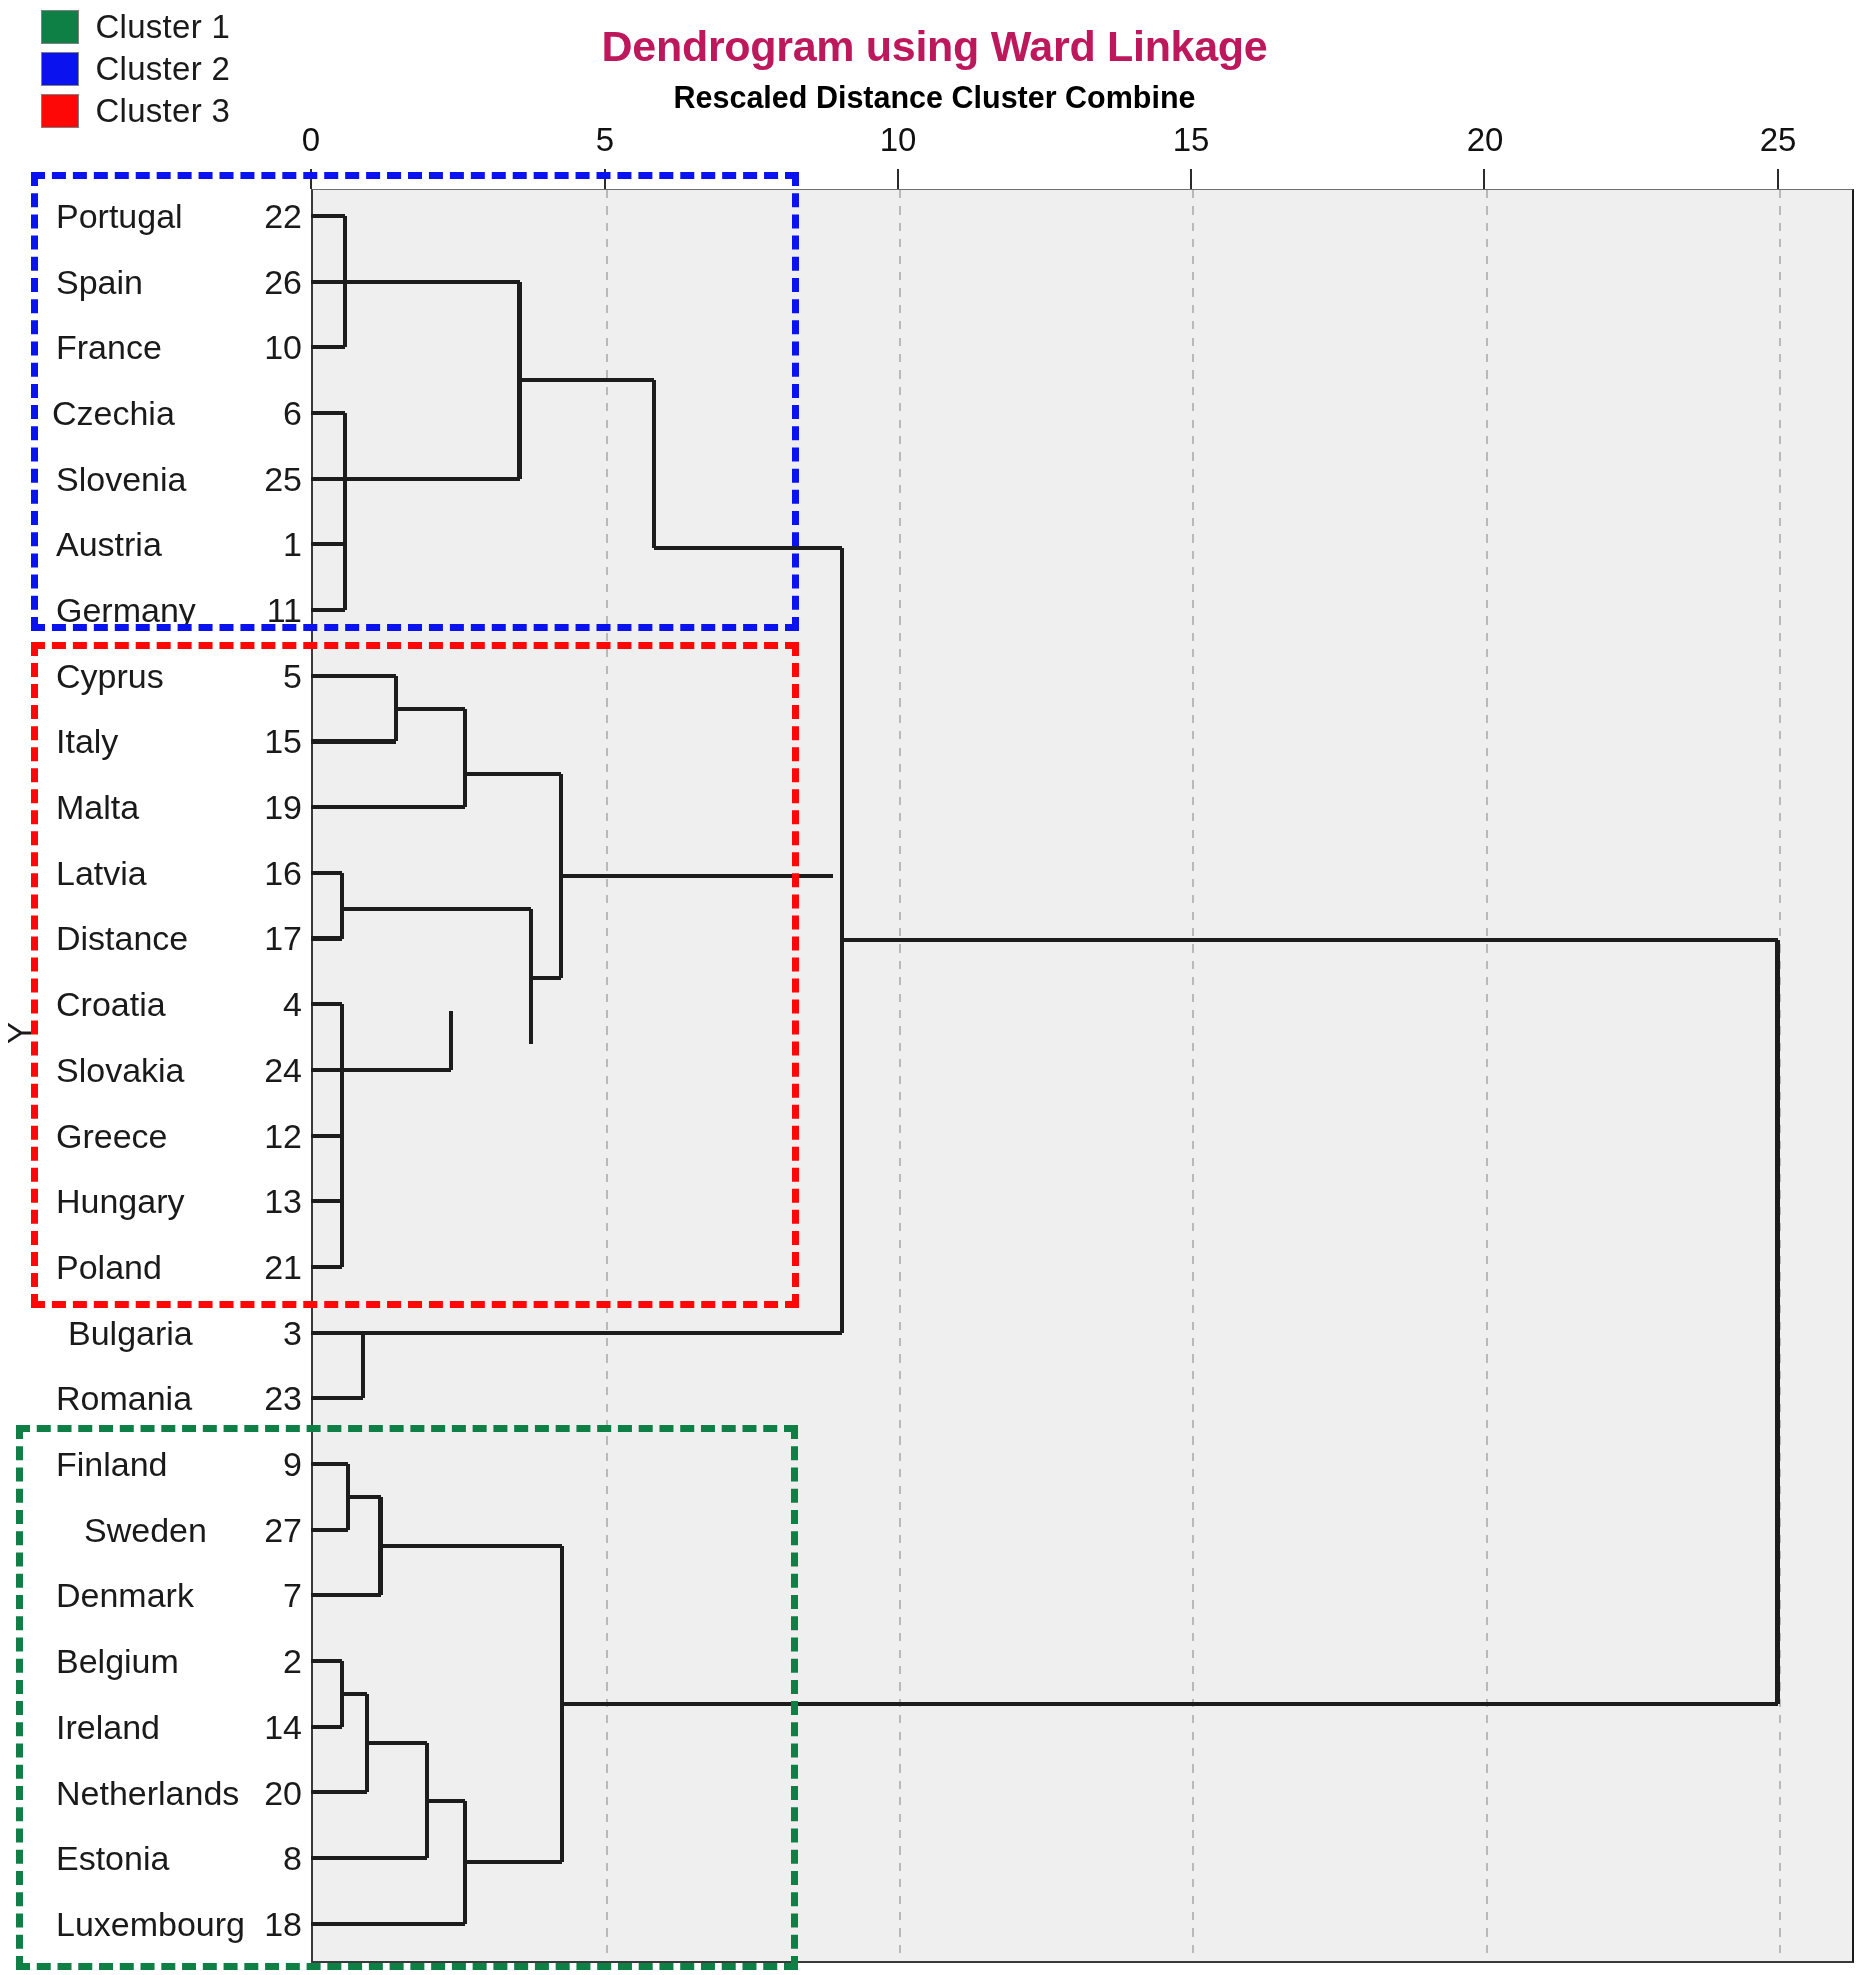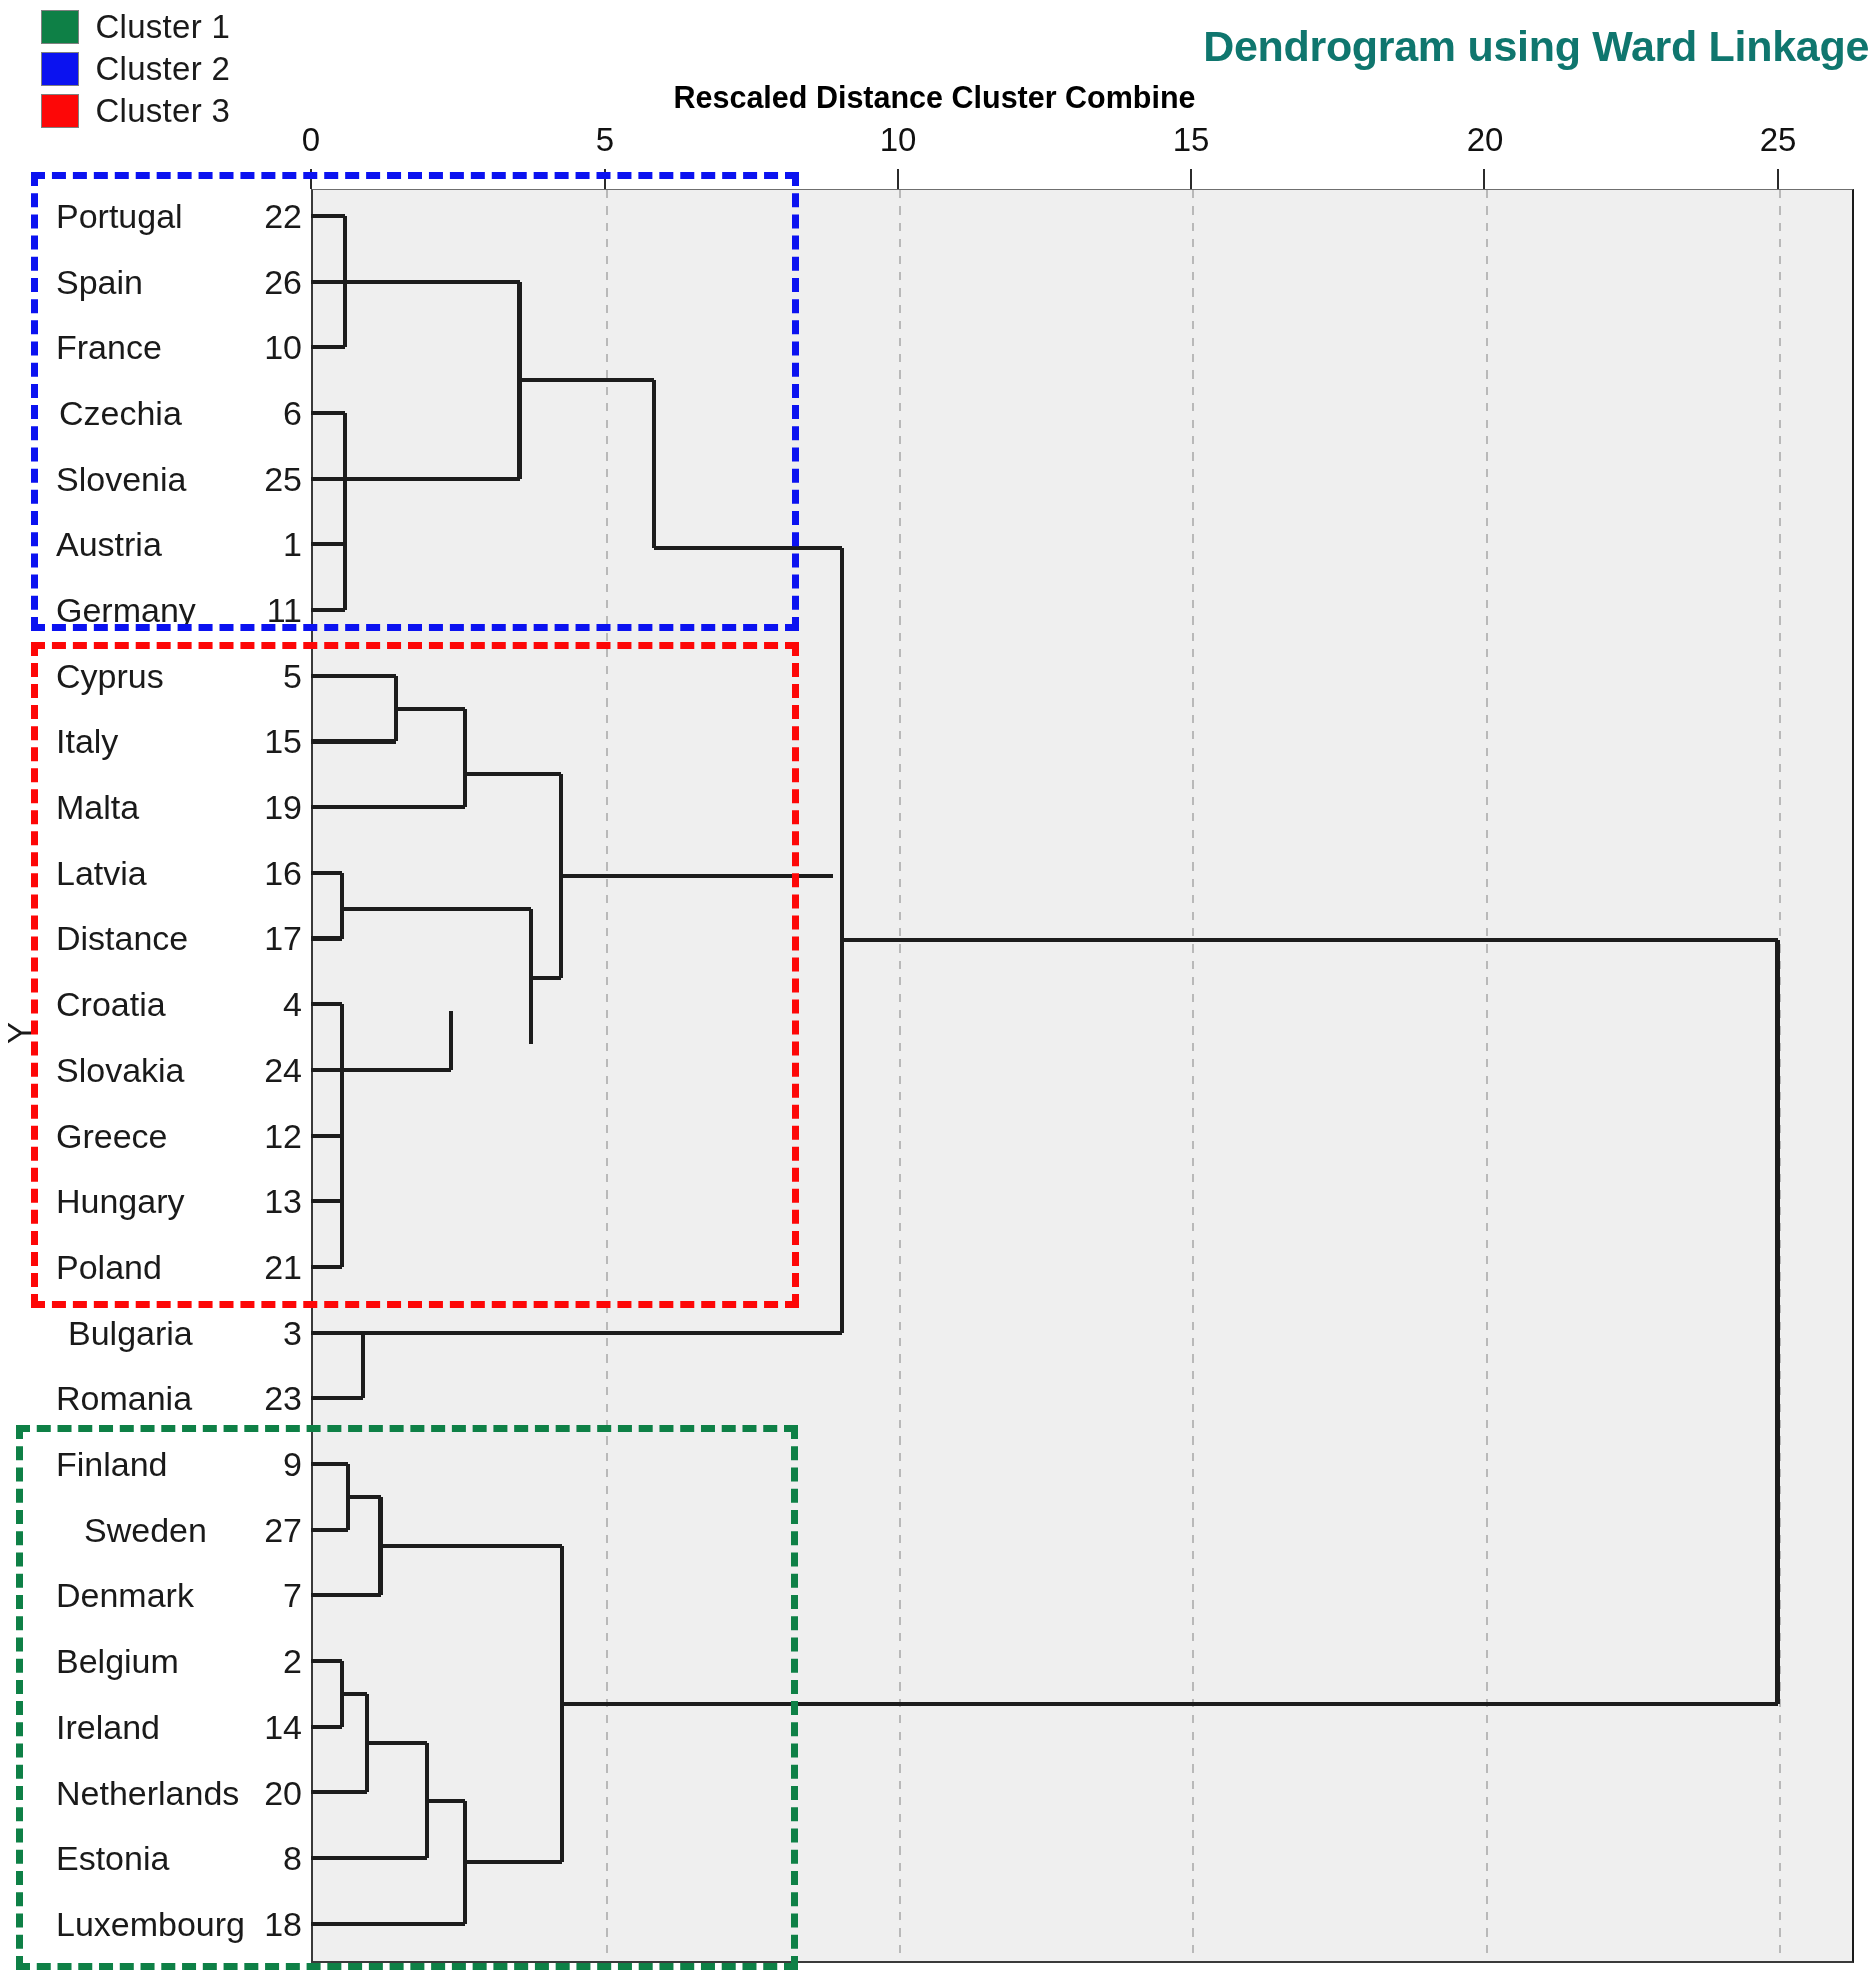--- a/index.html
+++ b/index.html
@@ -6,22 +6,22 @@
   #page{position:relative;width:1869px;height:1975px;background:#ffffff;
         font-family:"Liberation Sans",sans-serif;overflow:hidden;}
 
   
   #legend{position:absolute;left:41px;top:5.9px;}
   .legend-row{display:flex;align-items:center;height:42px;}
   .legend-swatch{width:36px;height:32px;border:0.6px solid #808080;margin-right:16.4px;}
   .legend-label{font-size:33px;color:#1a1a1a;letter-spacing:0.3px;}
 
   
-  #title{position:absolute;left:0;top:22px;width:1869px;text-align:right;
-         font-size:43px;font-weight:bold;color:#0f766e;letter-spacing:-0.3px;}
+  #title{position:absolute;left:0;top:22px;width:1869px;text-align:center;
+         font-size:43px;font-weight:bold;color:#be185d;letter-spacing:-0.3px;}
   #subtitle{position:absolute;left:0;top:80px;width:1869px;text-align:center;
             font-size:30.5px;font-weight:bold;color:#000;}
 
   
   #axis-labels{position:absolute;left:0;top:0;width:1869px;height:1975px;}
   .xtick-label{position:absolute;font-size:33px;color:#111;transform:translateX(-50%);top:121px;}
   .xtick-mark{position:absolute;width:2.3px;height:20px;background:#2b2b2b;top:169px;}
 
   
   #plot{position:absolute;left:311px;top:189px;width:1543px;height:1774px;
@@ -103,21 +103,21 @@
       </div>
       <div class="leaf" style="top: 282px; left: 0px; width: 1869px;">
         <div class="leaf-name" style="left: 56px;">Spain</div>
         <div class="leaf-num" style="left: 194px; width: 108px;">26</div>
       </div>
       <div class="leaf" style="top: 347px; left: 0px; width: 1869px;">
         <div class="leaf-name" style="left: 56px;">France</div>
         <div class="leaf-num" style="left: 194px; width: 108px;">10</div>
       </div>
       <div class="leaf" style="top: 413px; left: 0px; width: 1869px;">
-        <div class="leaf-name" style="left: 59px;">Czechia</div>
+        <div class="leaf-name" style="left: 52px;">Czechia</div>
         <div class="leaf-num" style="left: 194px; width: 108px;">6</div>
       </div>
       <div class="leaf" style="top: 479px; left: 0px; width: 1869px;">
         <div class="leaf-name" style="left: 56px;">Slovenia</div>
         <div class="leaf-num" style="left: 194px; width: 108px;">25</div>
       </div>
       <div class="leaf" style="top: 544px; left: 0px; width: 1869px;">
         <div class="leaf-name" style="left: 56px;">Austria</div>
         <div class="leaf-num" style="left: 194px; width: 108px;">1</div>
       </div>

